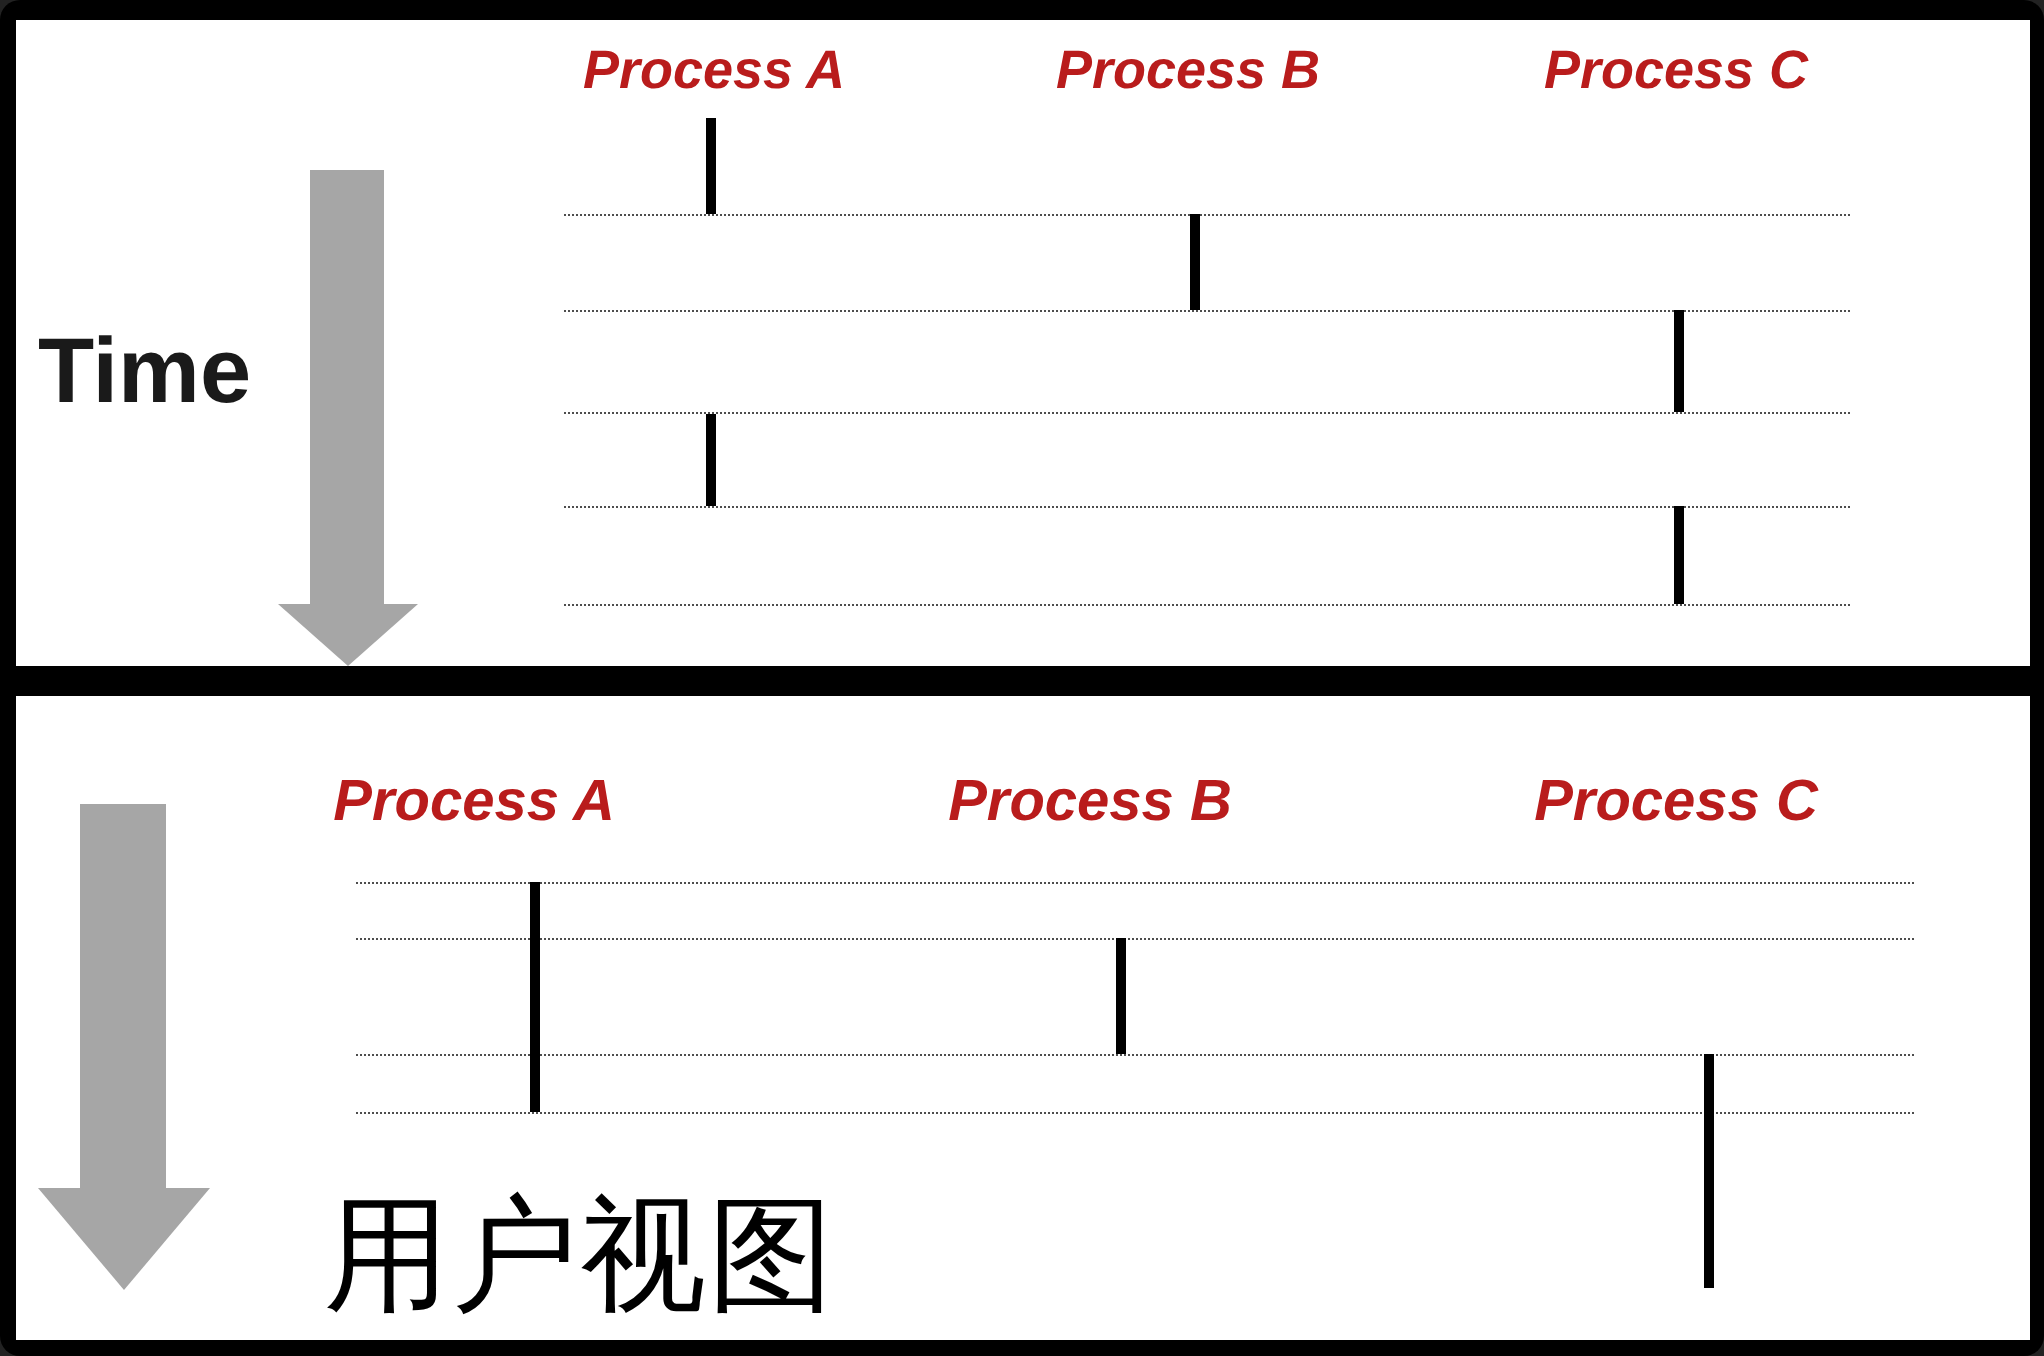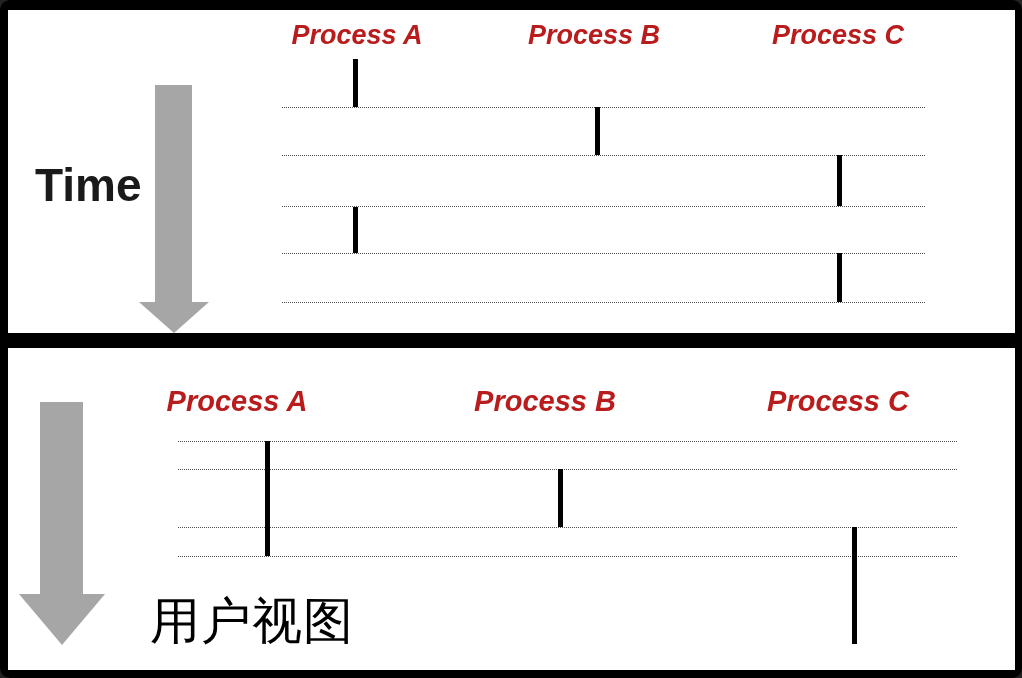--- a/index.html
+++ b/index.html
@@ -8,21 +8,21 @@
     background:#000;border-radius:10px;overflow:hidden;
     font-family:"Liberation Sans",sans-serif;
   }
   .panel{
     position:absolute;left:8px;width:1007px;background:#fff;overflow:hidden;
   }
   .panel-0{top:10px;height:323px;}
   .panel-1{top:348px;height:322px;}
 
   .time-label{
-    position:absolute;left:27px;top:152px;
+    position:absolute;left:11px;top:152px;
     font-size:46px;font-weight:700;color:#1a1a1a;line-height:1;
   }
 
   
   .arrow-shaft{position:absolute;background:#a6a6a6;}
   .arrow-head{position:absolute;width:0;height:0;}
   .panel-0 .arrow-shaft{left:147px;top:75px;width:37px;height:217px;}
   .panel-0 .arrow-head{
     left:131px;top:292px;
     border-left:35px solid transparent;border-right:35px solid transparent;
@@ -40,22 +40,22 @@
     color:#b91c1c;font-weight:700;font-style:italic;
     white-space:nowrap;line-height:1.1;
   }
   .panel-0 .process-header{top:11px;font-size:27px;}
   .panel-1 .process-header{top:38px;font-size:29px;}
 
   .gridline{position:absolute;height:0;border-top:1px dotted #4d4d4d;}
   .run-tick{position:absolute;width:5px;background:#000;}
 
   .caption{
-    position:absolute;left:142px;top:246px;
-    font-size:50px;color:#000;line-height:1.1;letter-spacing:1px;
+    position:absolute;left:154px;top:246px;
+    font-size:63px;color:#000;line-height:1.1;letter-spacing:1px;
     font-family:"Liberation Sans",sans-serif;
   }
 </style>
 </head>
 <body>
 
 <div class="frame">
 
   <section class="panel panel-0">
     <div class="time-label">Time</div>

